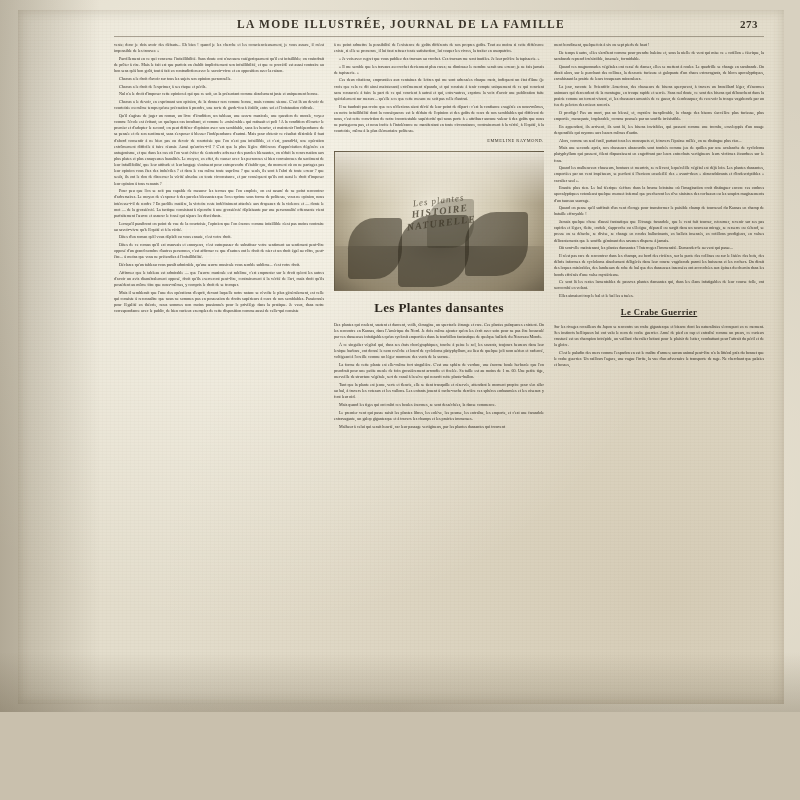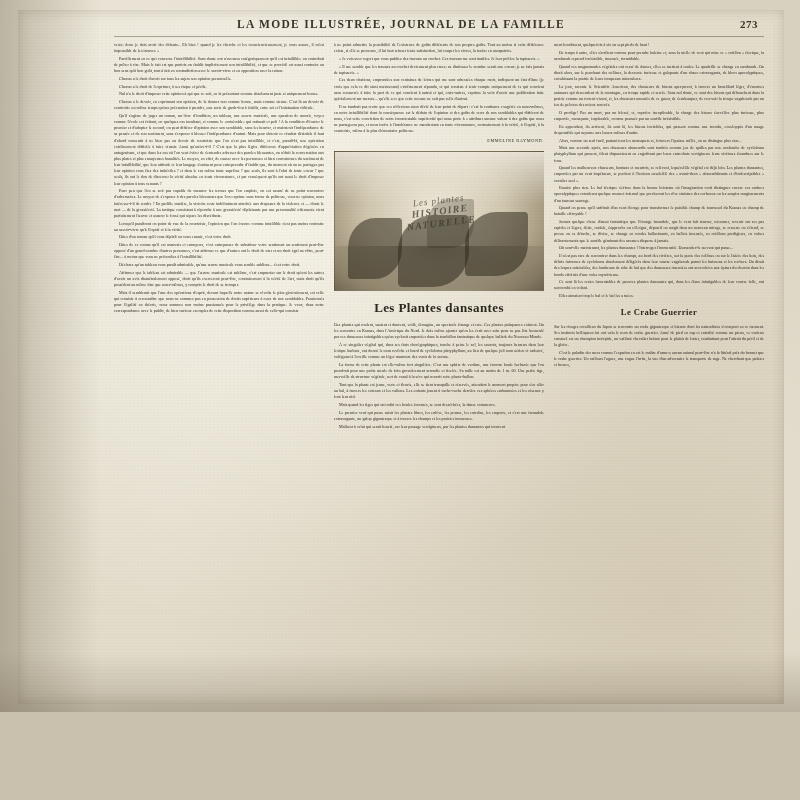--- a/index.html
+++ b/index.html
@@ -103,20 +103,21 @@
     text-align: center;
     font-family: "Liberation Serif", serif;
     font-size: 13px;
     font-weight: bold;
     letter-spacing: 0.4px;
     margin: 7px 0 5px 0;
     color: #2c271f;
   }
   .arthead.small {
     font-size: 8.6px;
+    text-decoration: underline;
   }
   .engraving {
     position: relative;
     width: 100%;
     height: 138px;
     margin: 4px 0 3px 0;
     background: #cfc7b2;
     background-image:
       radial-gradient(ellipse at 48% 42%, #efeadb 0%, #cfc6ae 45%, #9c9076 78%, #6f6550 100%),
       repeating-linear-gradient(115deg, rgba(60,52,38,0.16) 0 0.6px, rgba(60,52,38,0) 0.6px 2.2px),

